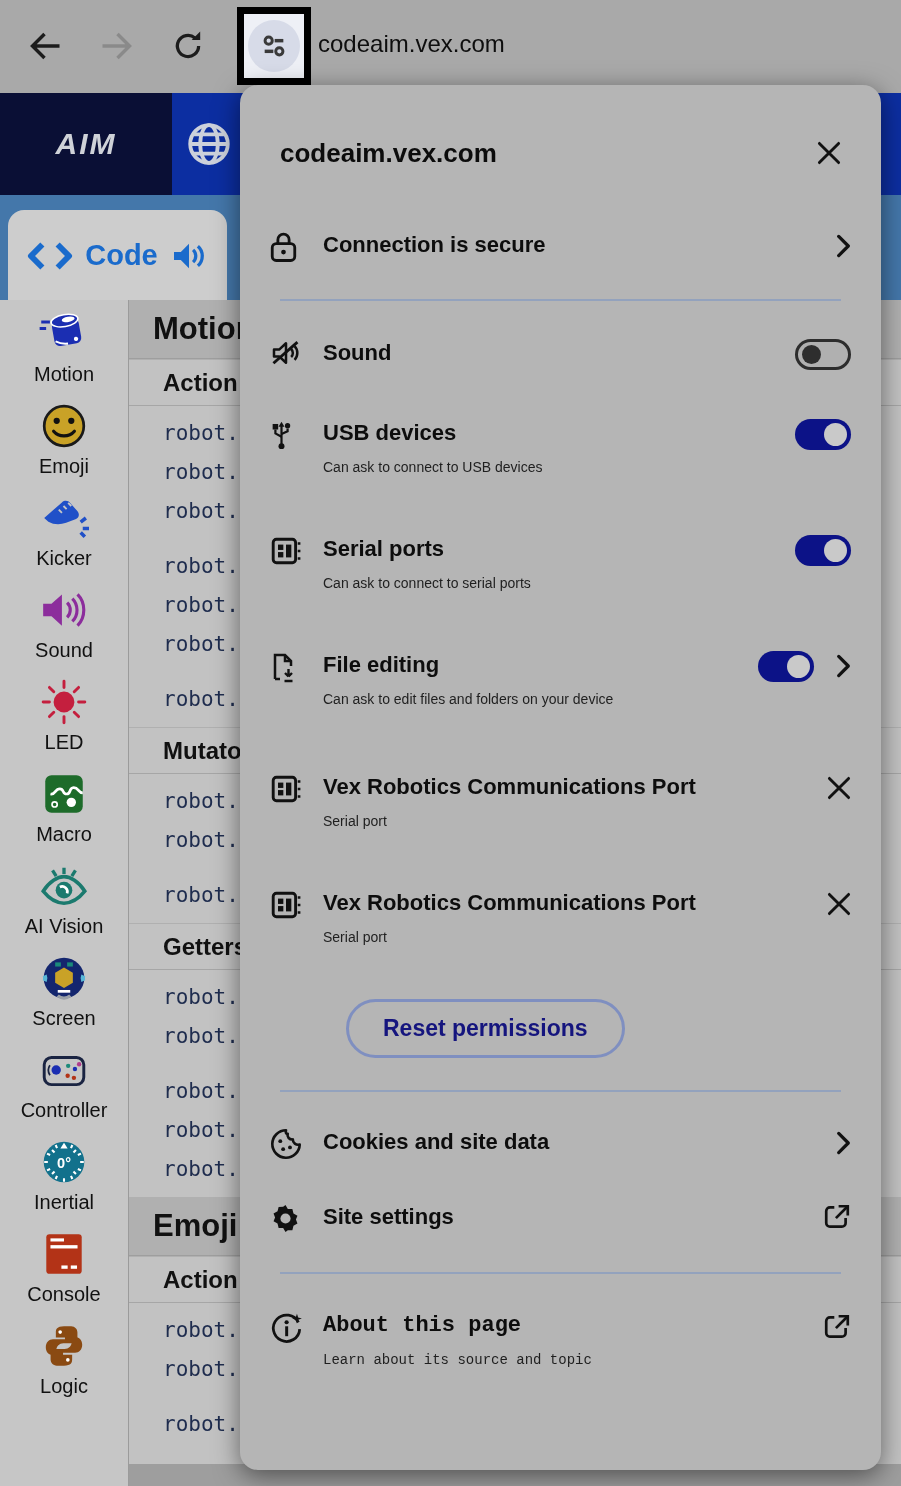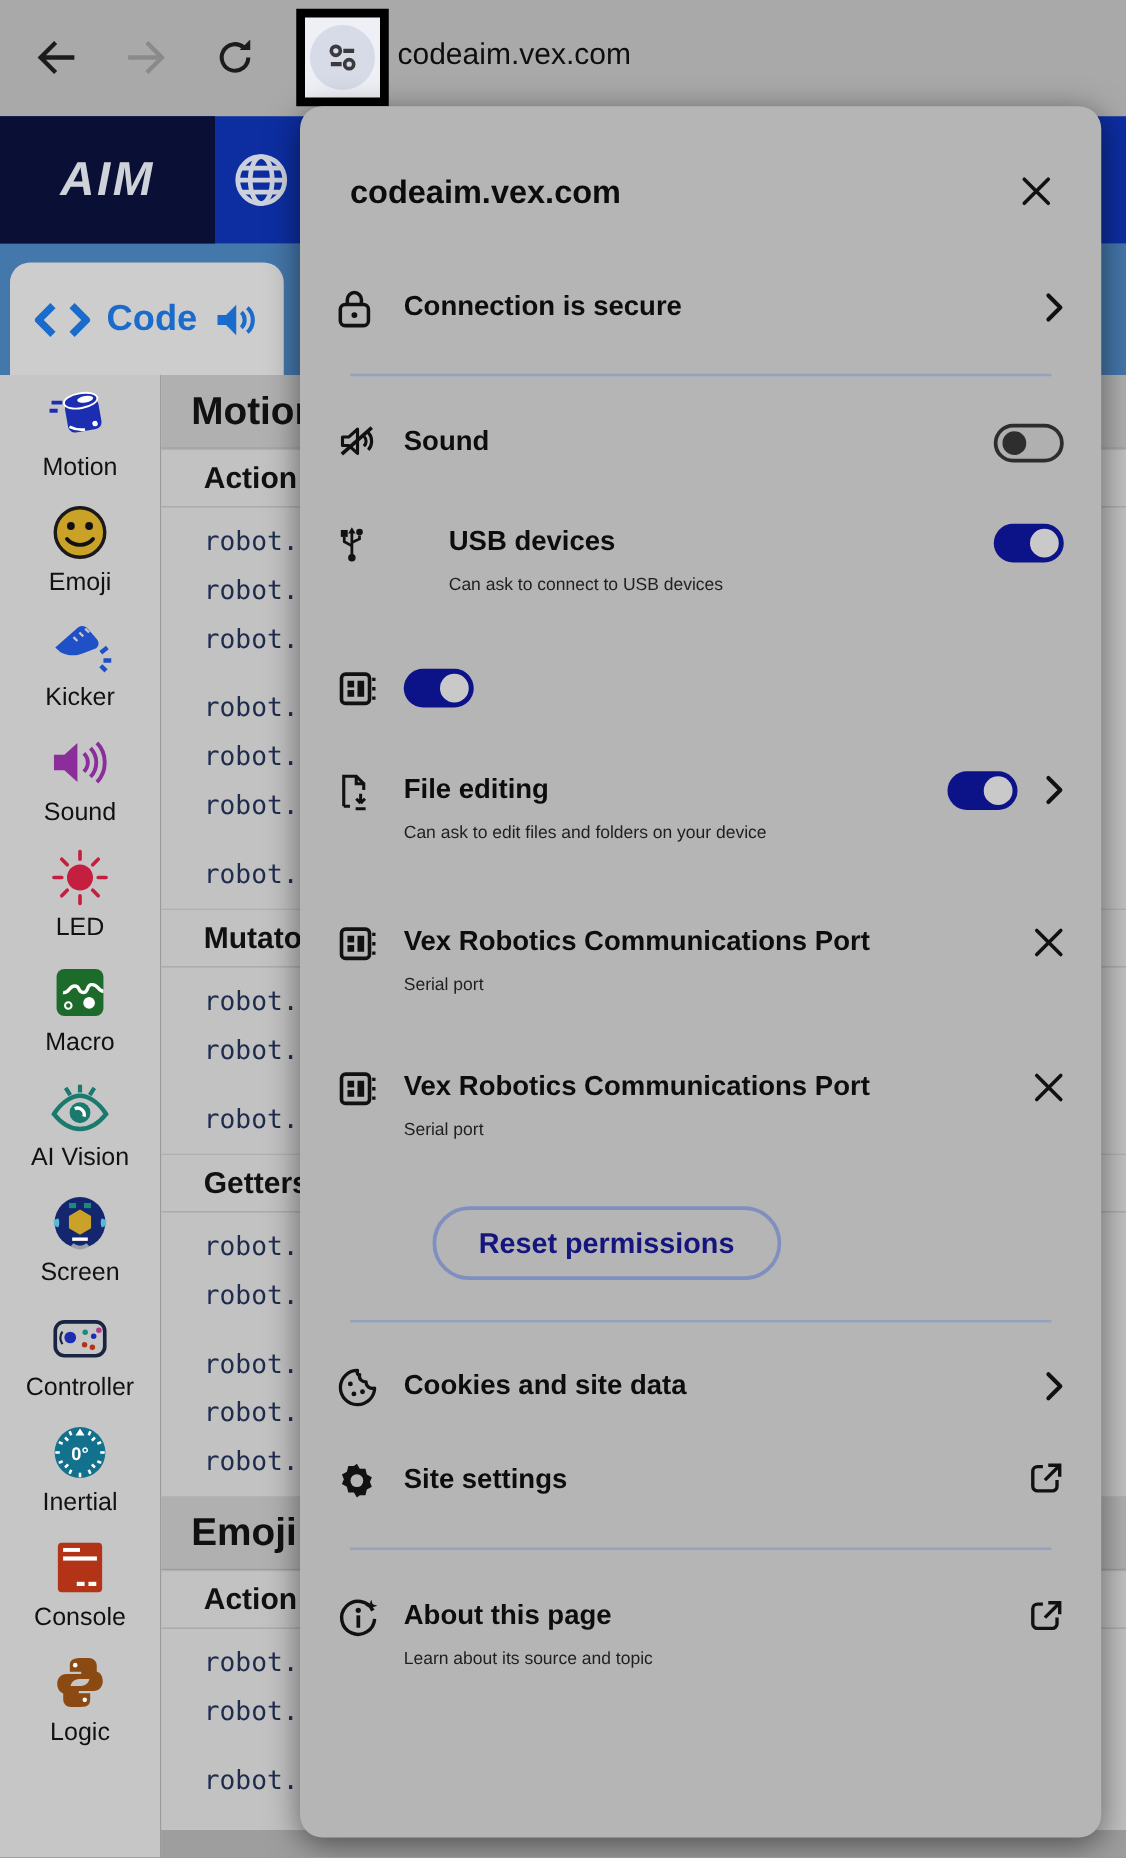--- a/index.html
+++ b/index.html
@@ -12,21 +12,21 @@
   .url-text{position:absolute;left:318px;top:30px;font-size:24px;color:#0e0e0e;}
   .hl-box{position:absolute;left:237px;top:7px;width:74px;height:78px;background:#000;
     display:flex;align-items:center;justify-content:center;}
   .hl-inner{width:60px;height:64px;background:#eef0f6;display:flex;align-items:center;justify-content:center;}
   .hl-circle{width:52px;height:52px;border-radius:50%;background:#d7dbe8;display:flex;align-items:center;justify-content:center;}
 
   
   .site-header{position:absolute;left:0;top:93px;width:100%;height:102px;background:#0c2ea1;}
   .logo-block{position:absolute;left:0;top:0;width:172px;height:102px;background:#0a0f35;
     display:flex;align-items:center;justify-content:center;}
-  .logo-text{font-size:38px;font-weight:bold;font-style:italic;color:#cfd2d8;letter-spacing:2px;}
+  .logo-text{font-size:30px;font-weight:bold;font-style:italic;color:#cfd2d8;letter-spacing:2px;}
   .globe-wrap{position:absolute;left:185px;top:27px;}
   .steel-bar{position:absolute;left:0;top:195px;width:100%;height:105px;background:#4477aa;}
   .code-tab{position:absolute;left:8px;top:210px;width:219px;height:91px;background:#cdcdcd;
     border-radius:16px 16px 0 0;display:flex;align-items:center;justify-content:center;gap:12px;}
   .code-label{font-size:29px;font-weight:bold;color:#1a6bcc;}
 
   
   .sidebar{position:absolute;left:0;top:300px;width:128px;height:1186px;background:#c6c6c6;
     border-right:1px solid #9b9b9b;display:flex;flex-direction:column;}
   .side-item{height:92px;display:flex;flex-direction:column;align-items:center;justify-content:center;cursor:pointer;}
@@ -360,21 +360,21 @@
               <line x1="3" y1="21" x2="24" y2="2.5" stroke="#111" stroke-width="2.5"></line>
             </svg>
           </span>
           <span class="mid">
             <div class="p-label">Sound</div>
           </span>
           <span class="ctrl">
             <span class="toggle off"></span>
           </span>
         </div>
-        <div class="prow" style="margin-top: 46px; gap: 36px;">
+        <div class="prow" style="margin-top: 46px;">
           <span class="icol">
             <svg width="23" height="31" viewBox="0 0 20 28">
               <path d="M10 5v18" stroke="#111" stroke-width="2"></path>
               <path d="M10 2.5L7.3 7h5.4z" fill="#111"></path>
               <circle cx="10" cy="24.5" r="2.7" fill="#111"></circle>
               <path d="M10 16l-5.5-3V9.5" stroke="#111" stroke-width="2" fill="none"></path>
               <rect x="2" y="4.5" width="5" height="5" fill="#111"></rect>
               <path d="M10 13.5L15.5 11V8.5" stroke="#111" stroke-width="2" fill="none"></path>
               <circle cx="15.5" cy="6" r="2.4" fill="#111"></circle>
             </svg>
@@ -390,20 +390,24 @@
         <div class="prow" style="margin-top: 48px;">
           <span class="icol">
             <svg width="32" height="32" viewBox="0 0 30 30">
               <rect x="3" y="4" width="21" height="22" rx="3" fill="none" stroke="#111" stroke-width="2.7"></rect>
               <rect x="7.5" y="9" width="5" height="5" fill="#111"></rect>
               <rect x="7.5" y="16" width="5" height="5" fill="#111"></rect>
               <rect x="15" y="9" width="5" height="12" fill="#111"></rect>
               <path d="M26 8h2.5M26 15h2.5M26 22h2.5" stroke="#111" stroke-width="2.5"></path>
             </svg>
           </span>
+          <span class="mid">
+            <div class="p-label">Serial ports</div>
+            <div class="p-desc">Can ask to connect to serial ports</div>
+          </span>
           <span class="ctrl">
             <span class="toggle on"></span>
           </span>
         </div>
         <div class="prow" style="margin-top: 48px;">
           <span class="icol">
             <svg width="26" height="32" viewBox="0 0 26 30">
               <path d="M5 27V3h10l6 6v5" fill="none" stroke="#111" stroke-width="2.5"></path>
               <path d="M15 3v6h6" fill="none" stroke="#111" stroke-width="2.5"></path>
               <path d="M5 27h5" stroke="#111" stroke-width="2.5"></path>
@@ -512,21 +516,21 @@
                 <path d="M10.5 4H6.5A3.5 3.5 0 0 0 3 7.5v11A3.5 3.5 0 0 0 6.5 22h11a3.5 3.5 0 0 0 3.5-3.5V14" fill="none" stroke="#111" stroke-width="2.5"></path>
                 <path d="M14.5 3H23v8.5" fill="none" stroke="#111" stroke-width="2.5"></path>
                 <path d="M22.5 3.5L12 14" stroke="#111" stroke-width="2.5"></path>
               </svg>
             </span>
           </span>
         </div>
       </div>
     <hr class="pp-divider" style="margin-top:38px">
     <div id="link-list-bottom">
-        <div class="prow" style="margin-top: 36px;">
+        <div class="prow" style="margin-top: 36px; font-family: Liberation Mono, monospace;">
           <span class="icol">
             <svg width="33" height="33" viewBox="0 0 30 30">
               <path d="M25.8 9.5A12 12 0 1 0 27 15.5" fill="none" stroke="#111" stroke-width="2.5"></path>
               <rect x="13.8" y="13" width="2.7" height="9" fill="#111"></rect>
               <circle cx="15.1" cy="9.3" r="1.9" fill="#111"></circle>
               <path d="M24.5 1.5l1.1 3.4 3.4 1.1-3.4 1.1-1.1 3.4-1.1-3.4-3.4-1.1 3.4-1.1z" fill="#111"></path>
             </svg>
           </span>
           <span class="mid">
             <div class="p-label">About this page</div>

